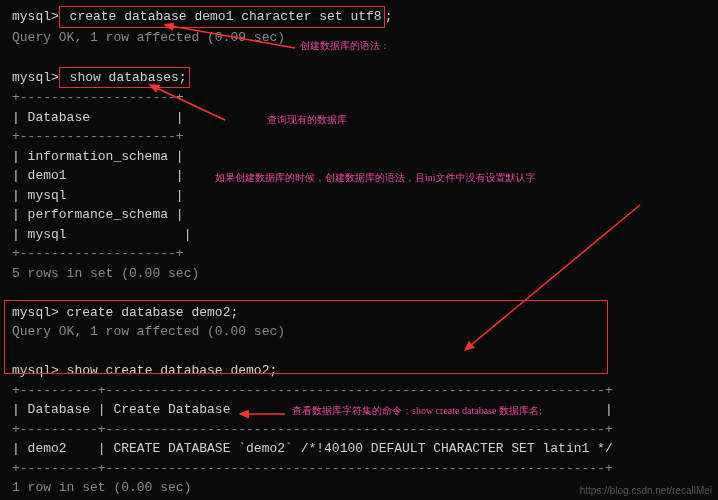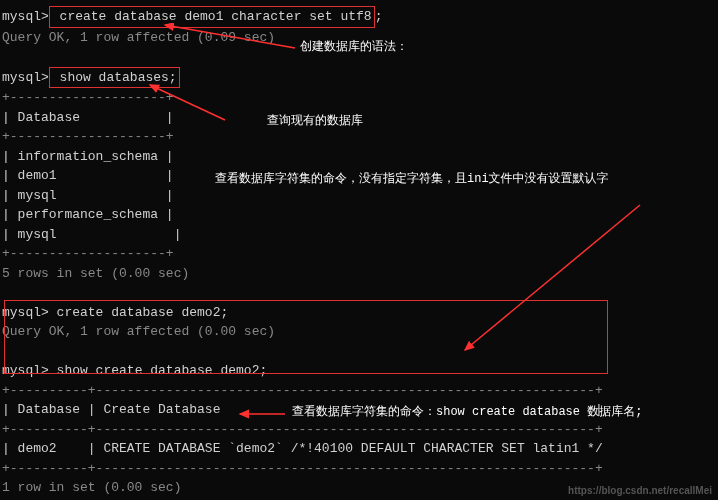--- a/index.html
+++ b/index.html
@@ -8,43 +8,42 @@
       font-family: 'Courier New', monospace;
       font-size: 13px;
       color: #d0d0d0;
       width: 718px;
       height: 500px;
       overflow: hidden;
       position: relative;
       line-height: 1.5;
       padding-top: 6px;
     }
-    .line { white-space: pre; padding-left: 2px; }
+    .line { white-space: pre; padding-left: 12px; }
     .gray { color: #888; }
     .red-box {
       display: inline-block;
       border: 1.5px solid #e03030;
       padding: 0 2px;
       color: #d0d0d0;
     }
     .annotation {
       position: absolute;
-      color: #ffffff;
-      font-family: Liberation Mono, monospace;
-      font-size: 12px;
+      color: #ec4899;
+      font-family: Liberation Serif, serif;
+      font-size: 10px;
     }
     .arrow-svg { position: absolute; pointer-events: none; }
     .watermark {
       position: absolute;
       bottom: 2px;
       right: 6px;
       font-size: 10px;
       color: #555;
       font-family: sans-serif;
-      font-weight: bold;
     }
     .table-border { color: #888; }
     .result-box {
       border: 1.5px solid #e03030;
       position: absolute;
     }
   </style>
 </head>
 <body>
 
@@ -82,21 +81,21 @@
 
 <div class="annotation" style="left:300px; top:38px;">
   <div>创建数据库的语法：</div>
 </div>
 
 <div class="annotation" style="left:225px; top:112px;margin-left:42px;">
   <span>查询现有的数据库</span>
 </div>
 
 <div class="annotation" style="left:215px; top:170px; line-height:1.6;">
-  <div>查看数据库字符集的命令，没有指定字符集，且ini文件中没有设置默认字</div>
+  <div>如果创建数据库的时候，创建数据库的语法，且ini文件中没有设置默认字</div>
 </div>
 
 <div class="annotation" style="left:292px; top:403px;">
   <span>查看数据库字符集的命令：show create database 数据库名;</span>
 </div>
 
 <svg class="arrow-svg" style="left:160px; top:23px; width:140px; height:30px;">
   <defs>
       <marker id="ah1" markerWidth="8" markerHeight="8" refX="6" refY="3" orient="auto">
         <polygon points="0 0, 7 3, 0 6" fill="#ff3030"></polygon>

